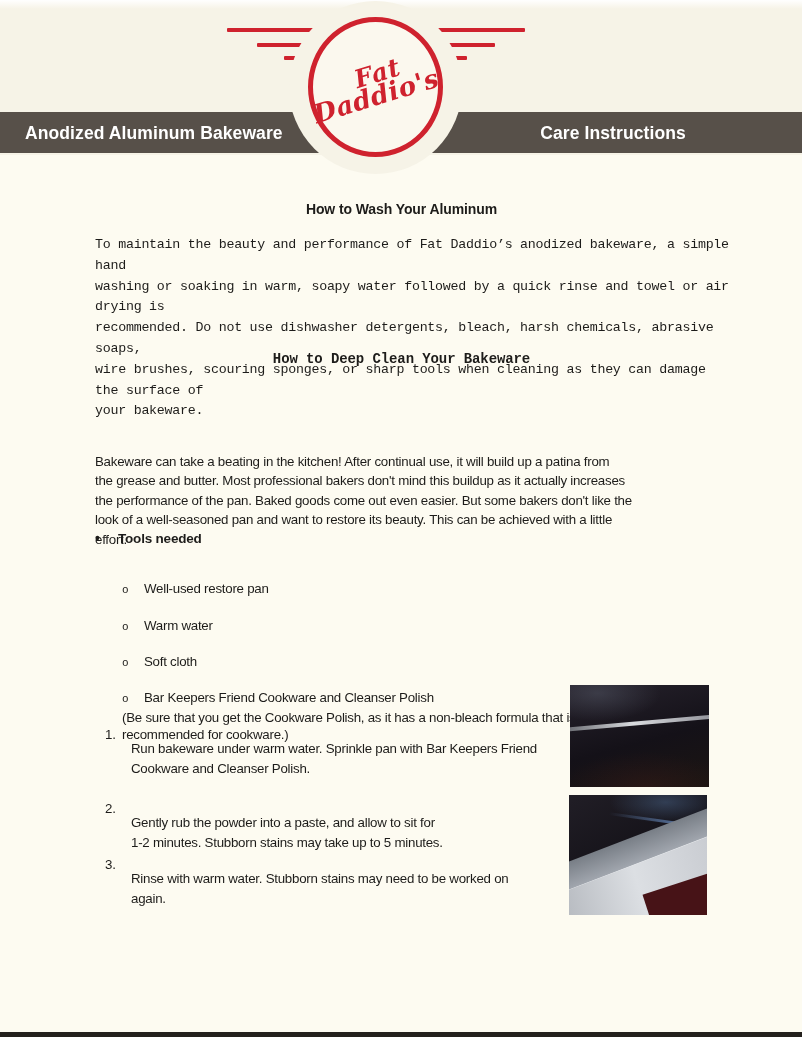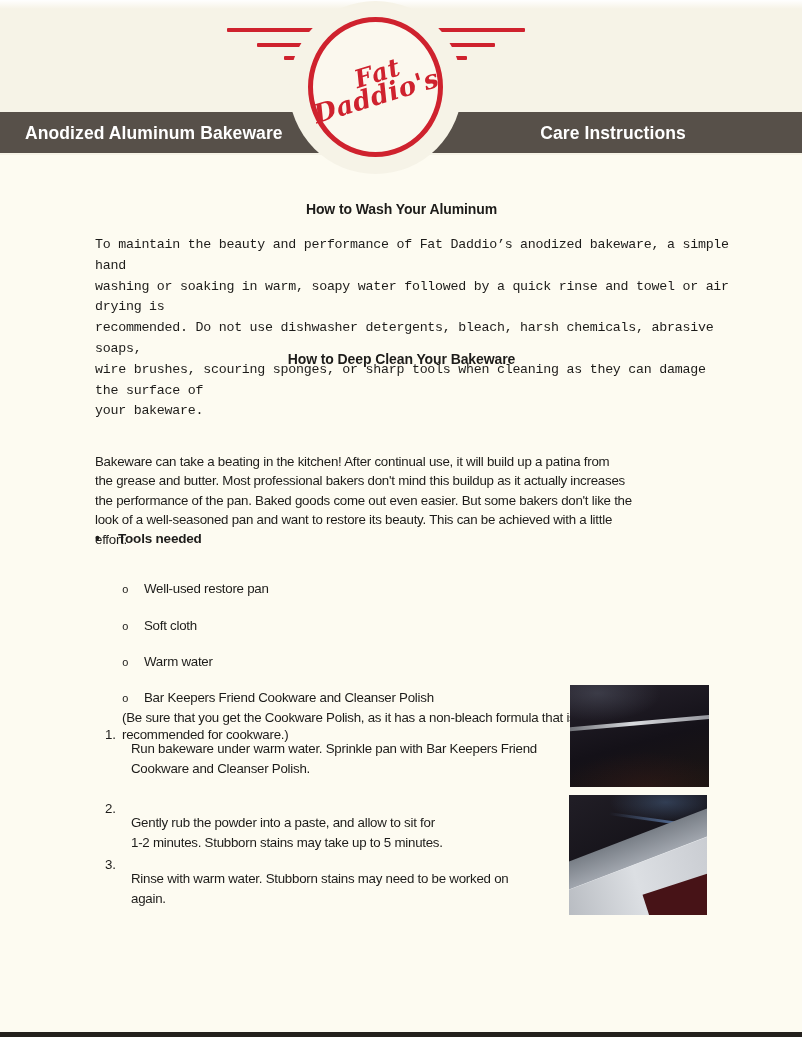--- a/index.html
+++ b/index.html
@@ -31,21 +31,21 @@
   .logo-script{position:absolute;top:50%;left:50%;
     transform:translate(-50%,-54%) rotate(-17deg);
     color:#cf222e;font-family:"DejaVu Serif",serif;font-style:italic;font-weight:bold;
     text-align:center;line-height:1;white-space:nowrap;}
   .logo-line1{display:block;font-size:25px;margin-left:10px;letter-spacing:1px;}
   .logo-line2{display:block;font-size:26px;margin-top:-4px;margin-left:-6px;letter-spacing:.5px;}
   
   .h-center{position:absolute;left:95px;width:613px;text-align:center;
     font-size:14px;font-weight:bold;line-height:18px;letter-spacing:-.1px;}
   .heading-wash{top:200px;}
-  .heading-deep{top:350px;}
+  .heading-deep{top:350px;font-family:Liberation Mono, monospace;}
   .para{position:absolute;left:95px;width:640px;font-size:13.3px;letter-spacing:-.25px;
     white-space:pre-line;}
   .para-wash{top:235px;line-height:20.8px;font-family:Liberation Mono, monospace;}
   .para-deep{top:412px;line-height:19.4px;margin-top:40px;}
   .bullet-row{position:absolute;left:95px;width:400px;font-size:13.5px;font-weight:bold;
     letter-spacing:-.2px;}
   .bullet-tools{top:530px;}
   .bullet-instructions{top:688px;}
   .bullet-dot{display:inline-block;width:23px;font-size:14px;font-weight:bold;}
   .tools-list{position:absolute;left:100px;top:563px;width:560px;
@@ -138,24 +138,24 @@
 effort.</div>
 
   <div class="bullet-row bullet-tools">
     <span class="bullet-dot">•</span><span>Tools needed</span>
   </div>
   <div class="tools-list">
     <div class="tool-item">
       <span class="o-marker">o</span><span style="white-space:pre-line;">Well-used restore pan</span>
     </div>
     <div class="tool-item">
-      <span class="o-marker">o</span><span style="white-space:pre-line;">Soft cloth</span>
+      <span class="o-marker">o</span><span style="white-space:pre-line;">Warm water</span>
     </div>
     <div class="tool-item">
-      <span class="o-marker">o</span><span style="white-space:pre-line;">Warm water</span>
+      <span class="o-marker">o</span><span style="white-space:pre-line;">Soft cloth</span>
     </div>
     <div class="tool-item">
       <span class="o-marker">o</span><span style="white-space:pre-line;">Bar Keepers Friend Cookware and Cleanser Polish
 (Be sure that you get the Cookware Polish, as it has a non-bleach formula that is
 recommended for cookware.)</span>
     </div>
   </div>
 
 
   <div class="step step-1">

